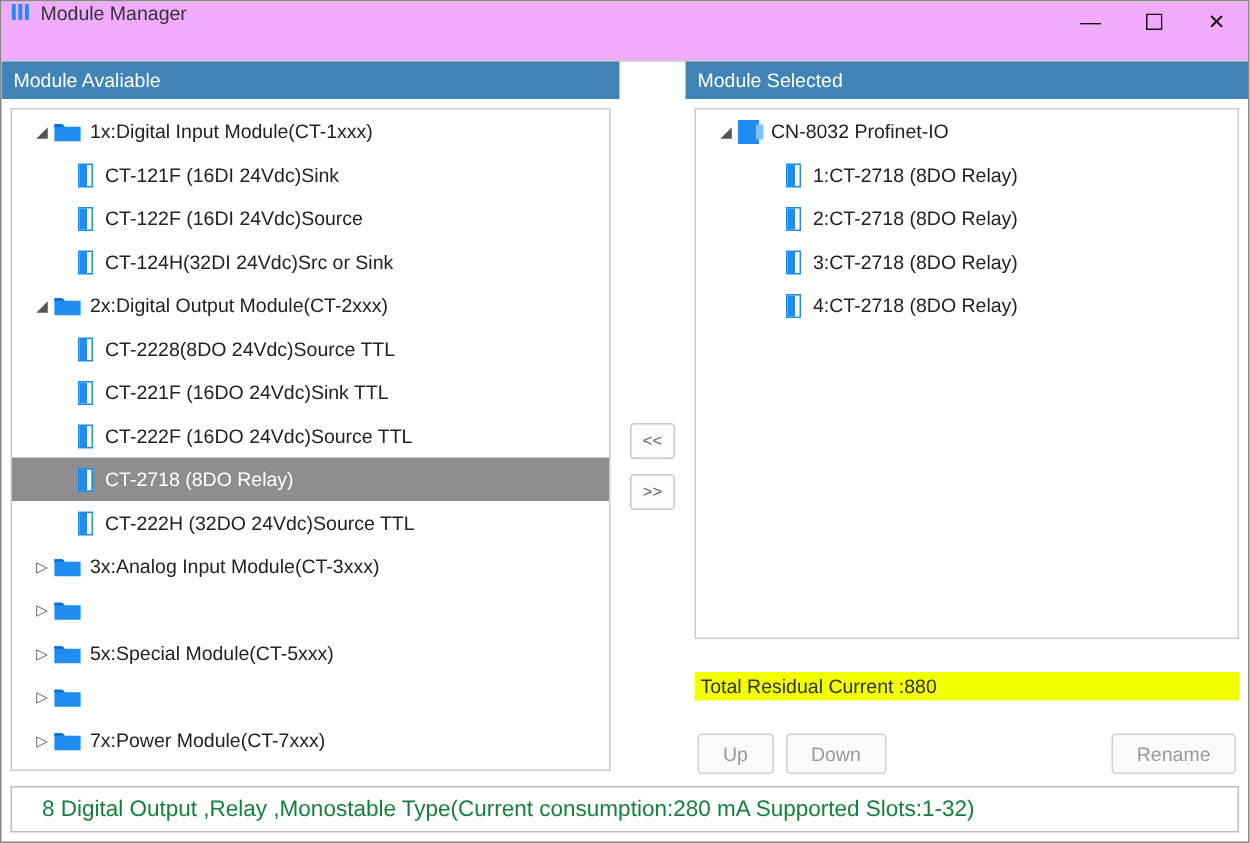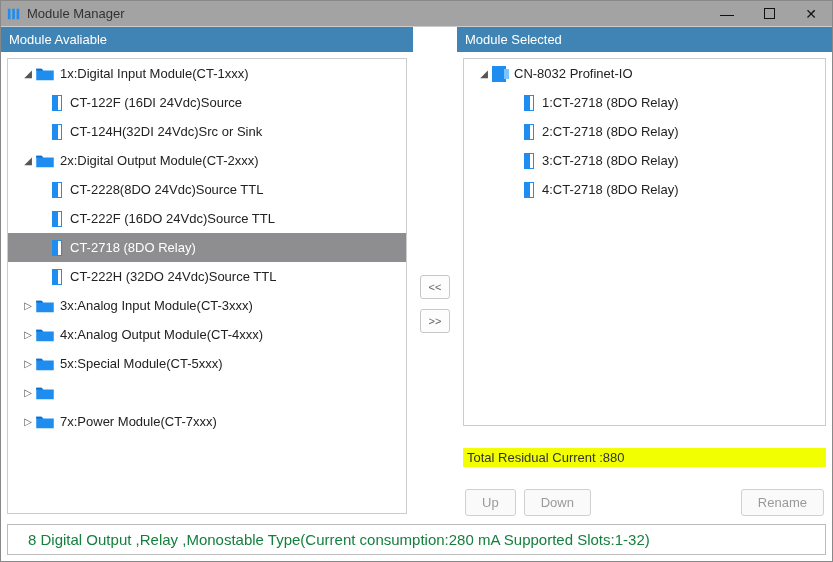--- a/index.html
+++ b/index.html
@@ -1,17 +1,17 @@
 <!DOCTYPE html>
 <html><head>
 <meta charset="utf-8">
 <style>
 *{box-sizing:border-box;margin:0;padding:0;font-family:"Segoe UI",Tahoma,sans-serif;font-size:13px}
 body{background:#fff;width:833px;height:562px;overflow:hidden;display:flex;flex-direction:column;border:1px solid #888}
-.titlebar{height:26px;display:flex;align-items:center;padding:0 0 0 6px;background:#a3a3a3;border-bottom:1px solid #ccc}
+.titlebar{height:40px;display:flex;padding:0 0 0 6px;background:#f0abfc;border-bottom:1px solid #ccc}
 .titlebar .app-icon{width:14px;height:14px;margin-right:6px}
 .titlebar .title{flex:1;color:#333}
 .winbtn{width:42px;height:26px;display:flex;align-items:center;justify-content:center;color:#111;font-size:14px}
 .content{display:flex;flex:1;min-height:0}
 .panel{display:flex;flex-direction:column}
 .panel.left{width:412px}
 .panel.right{flex:1;margin-left:0}
 .panel-header{background:#3f84b5;color:#fff;padding:5px 8px;font-size:13px}
 .treebox{flex:1;border:1px solid #ccc;margin:6px;overflow-y:scroll;background:#fff;position:relative}
 .right .treebox{overflow-y:auto}
@@ -62,37 +62,45 @@
         <div class="row indent1">
           <span class="caret">◢</span>
           <svg class="folder" viewBox="0 0 20 16">
             <path d="M0 2 L6 2 L8 4 L20 4 L20 15 L0 15 Z" fill="#1e8def"></path>
             <path d="M0 2 L6 2 L8 4 L0 4 Z" fill="#0a6dc9"></path>
           </svg>
           <span>1x:Digital Input Module(CT-1xxx)</span>
         </div>
         <div class="row indent2">
           <span class="module-icon"></span>
+          <span>CT-121F (16DI 24Vdc)Sink</span>
+        </div>
+        <div class="row indent2">
+          <span class="module-icon"></span>
           <span>CT-122F (16DI 24Vdc)Source</span>
         </div>
         <div class="row indent2">
           <span class="module-icon"></span>
           <span>CT-124H(32DI 24Vdc)Src or Sink</span>
         </div>
         <div class="row indent1">
           <span class="caret">◢</span>
           <svg class="folder" viewBox="0 0 20 16">
             <path d="M0 2 L6 2 L8 4 L20 4 L20 15 L0 15 Z" fill="#1e8def"></path>
             <path d="M0 2 L6 2 L8 4 L0 4 Z" fill="#0a6dc9"></path>
           </svg>
           <span>2x:Digital Output Module(CT-2xxx)</span>
         </div>
         <div class="row indent2">
           <span class="module-icon"></span>
           <span>CT-2228(8DO 24Vdc)Source TTL</span>
+        </div>
+        <div class="row indent2">
+          <span class="module-icon"></span>
+          <span>CT-221F (16DO 24Vdc)Sink TTL</span>
         </div>
         <div class="row indent2">
           <span class="module-icon"></span>
           <span>CT-222F (16DO 24Vdc)Source TTL</span>
         </div>
         <div class="row indent2 selected">
           <span class="module-icon"></span>
           <span>CT-2718 (8DO Relay)</span>
         </div>
         <div class="row indent2">
@@ -106,21 +114,20 @@
             <path d="M0 2 L6 2 L8 4 L0 4 Z" fill="#0a6dc9"></path>
           </svg>
           <span>3x:Analog Input Module(CT-3xxx)</span>
         </div>
         <div class="row indent1">
           <span class="caret">▷</span>
           <svg class="folder" viewBox="0 0 20 16">
             <path d="M0 2 L6 2 L8 4 L20 4 L20 15 L0 15 Z" fill="#1e8def"></path>
             <path d="M0 2 L6 2 L8 4 L0 4 Z" fill="#0a6dc9"></path>
           </svg>
-          <span>4x:Analog Output Module(CT-4xxx)</span>
         </div>
         <div class="row indent1">
           <span class="caret">▷</span>
           <svg class="folder" viewBox="0 0 20 16">
             <path d="M0 2 L6 2 L8 4 L20 4 L20 15 L0 15 Z" fill="#1e8def"></path>
             <path d="M0 2 L6 2 L8 4 L0 4 Z" fill="#0a6dc9"></path>
           </svg>
           <span>5x:Special Module(CT-5xxx)</span>
         </div>
         <div class="row indent1">

